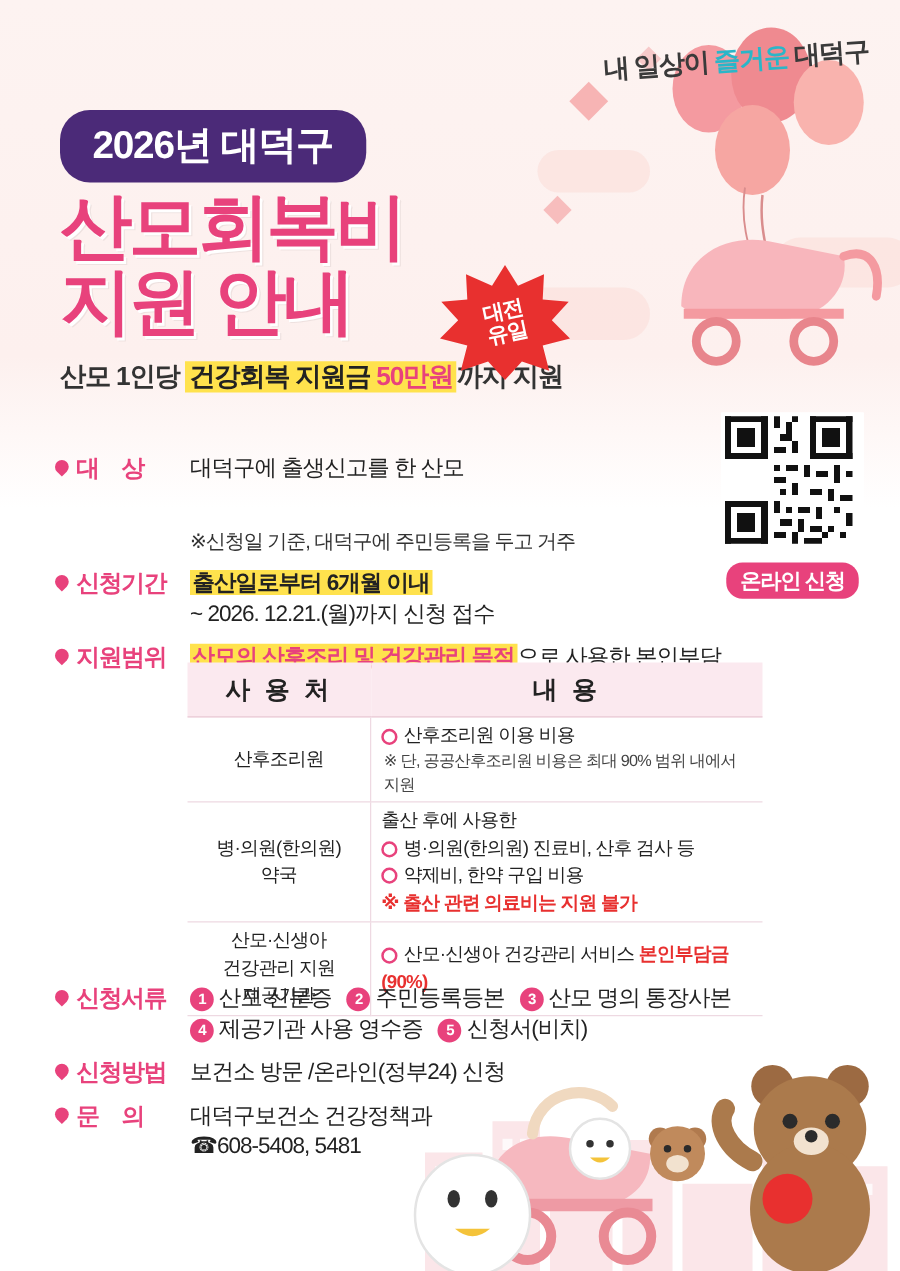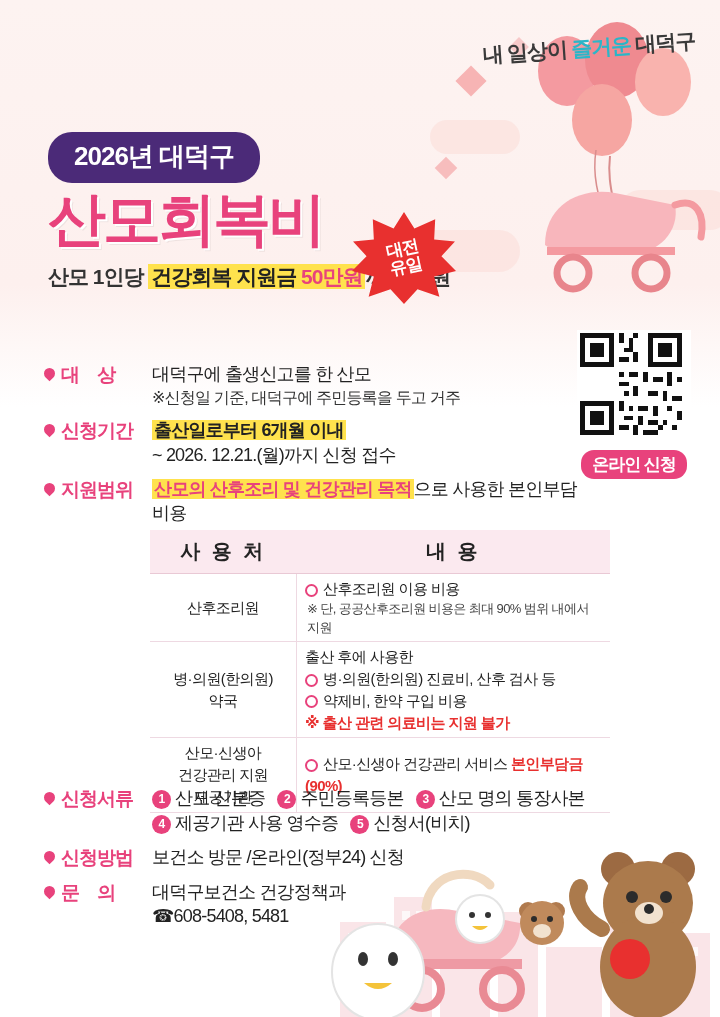--- a/index.html
+++ b/index.html
@@ -20,22 +20,22 @@
 
   
   .slogan{position:absolute;right:24px;top:34px;width:215px;height:46px;
       font-size:21px;color:#3a3a3a;font-weight:bold;letter-spacing:-1px;
       font-family:"Liberation Serif",serif;transform:rotate(-4deg);text-align:right;}
   .slogan .hl{color:#2ab6c8;}
 
   
   .title-wrap{position:absolute;left:48px;top:88px;width:440px;}
   .title-pill{display:inline-block;background:#4b2a78;color:#ffffff;
-      font-size:26px;font-weight:bold;letter-spacing:-1px;
-      padding:7px 26px 9px;border-radius:24px;margin-top:44px;}
+      font-size:31px;font-weight:bold;letter-spacing:-1px;
+      padding:7px 26px 9px;border-radius:24px;}
   .title-big{margin-top:6px;font-size:58px;line-height:1.04;font-weight:bold;
       color:#e8427c;letter-spacing:-3px;
       text-shadow:2px 2px 0 #ffffff, 3px 3px 0 rgba(0,0,0,.06);}
   .title-big .l2{display:block;}
   .sub-line{margin-top:14px;font-size:21px;font-weight:bold;color:#333;letter-spacing:-1px;}
   .sub-line .mark{background:#ffe24d;padding:1px 3px;color:#222;}
   .sub-line .mark .pink{color:#e8427c;}
 
   
   .burst{position:absolute;left:352px;top:212px;width:104px;height:92px;}
@@ -54,21 +54,21 @@
       font-size:17px;font-weight:bold;border-radius:13px;padding:3px 11px;letter-spacing:-1px;}
 
   
   .info{position:absolute;left:44px;top:362px;width:540px;}
   .row{display:flex;margin-bottom:9px;}
   .label{width:108px;flex:0 0 108px;color:#e8427c;font-weight:bold;font-size:19px;
       letter-spacing:-1px;display:flex;align-items:flex-start;}
   .bullet{display:inline-block;width:11px;height:11px;background:#e8427c;
       border-radius:50% 50% 50% 0;transform:rotate(-45deg);margin:6px 6px 0 0;flex:0 0 11px;}
   .val{flex:1;font-size:18px;color:#222;letter-spacing:-.8px;line-height:1.38;}
-  .val .small{font-size:16px;color:#333;}
+  .val .small{font-size:16px;color:#333;margin-top:36px;}
   .hlY{background:#ffe24d;font-weight:bold;padding:0 2px;}
   .hlY .pk{color:#e8427c;margin-top:12px;}
   .spaced{letter-spacing:6px;}
 
   
   .tbl{position:absolute;left:150px;top:530px;width:460px;border-collapse:collapse;
       font-size:15px;color:#222;}
   .tbl th{background:#fbe9ef;font-weight:bold;font-size:20px;padding:8px 4px;
       border-bottom:1px solid #e9c9d5;letter-spacing:3px;}
   .tbl td{padding:4px 8px;border-bottom:1px solid #eed9e2;vertical-align:middle;
@@ -123,20 +123,21 @@
   </div>
 
   <div class="slogan">
     <span>내 일상이 </span><span class="hl">즐거운</span><span> 대덕구</span>
   </div>
 
   <div class="title-wrap">
     <div class="title-pill">2026년 대덕구</div>
     <div class="title-big">
       <span class="l1">산모회복비</span>
+      <span class="l2">지원 안내</span>
     </div>
     <div class="sub-line">
       <span>산모 1인당 </span><span class="mark"><span>건강회복 지원금 </span><span class="pink">50만원</span></span><span>까지 지원</span>
     </div>
   </div>
 
   <div class="burst">
     <div class="star"></div>
     <div class="txt">
       <span>대전</span>

